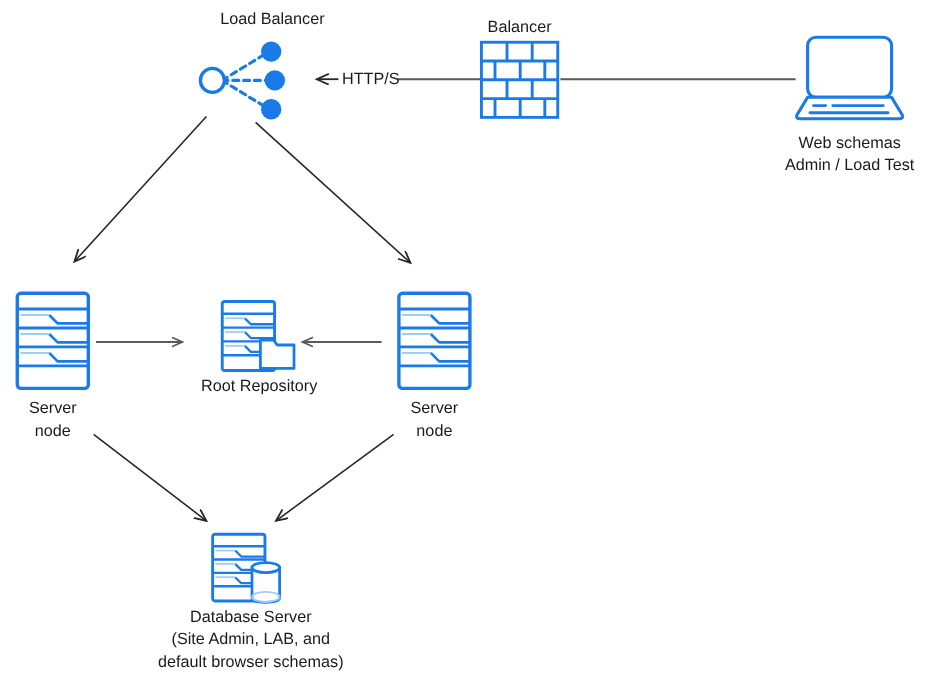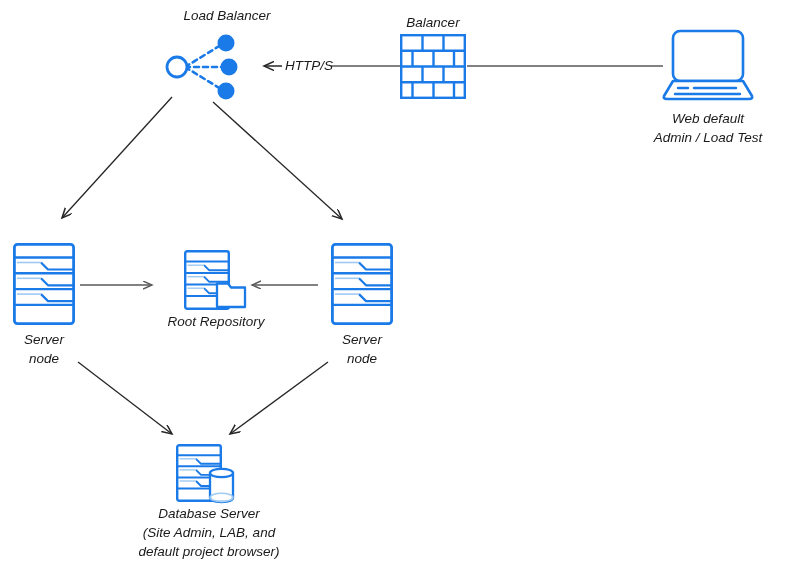--- a/index.html
+++ b/index.html
@@ -1,18 +1,18 @@
 <!DOCTYPE html>
 <html><head>
 <meta charset="utf-8">
 <style>
   html,body{margin:0;padding:0;background:#ffffff;}
   body{width:791px;height:564px;position:relative;overflow:hidden;
        font-family:"Liberation Sans","DejaVu Sans",sans-serif;color:#1a1a1a;}
-  .diagram{position:absolute;inset:0;font-style:italic;}
+  .diagram{position:absolute;inset:0;}
   .lbl{position:absolute;font-size:13.5px;line-height:19px;color:#1a1a1a;
        text-align:center;white-space:pre-line;}
   .node{position:absolute;}
   svg{display:block;overflow:visible;}
   .edge-layer{position:absolute;left:0;top:0;width:791px;height:564px;pointer-events:none;}
 </style>
 </head>
 <body>
 
 <div class="diagram">
@@ -86,21 +86,21 @@
 
   <div class="node" style="left:662px;top:29px;">
     <svg width="92" height="72" viewBox="0 0 92 72">
       <rect x="11" y="2" width="70" height="50" rx="7" ry="7" fill="#ffffff" stroke="#1a7ae8" stroke-width="2.6"></rect>
       <path d="M11 52 L2 67 Q1 70 5 70 L87 70 Q91 70 90 67 L81 52 Z" fill="#ffffff" stroke="#1a7ae8" stroke-width="2.6" stroke-linejoin="round"></path>
       <line x1="16" y1="59" x2="26" y2="59" stroke="#1a7ae8" stroke-width="2.4" stroke-linecap="round"></line>
       <line x1="32" y1="59" x2="74" y2="59" stroke="#1a7ae8" stroke-width="2.4" stroke-linecap="round"></line>
       <line x1="13" y1="65" x2="78" y2="65" stroke="#1a7ae8" stroke-width="2.4" stroke-linecap="round"></line>
     </svg>
   </div>
-  <div class="lbl" style="left:628px;top:109px;width:160px;">Web default
+  <div class="lbl" style="left:628px;top:109px;width:160px;">Web schemas
 Admin / Load Test</div>
 
   <div class="node" style="left:13px;top:243px;">
     <svg width="62" height="82" viewBox="0 0 62 82">
       <rect x="1.4" y="1.4" width="59.2" height="79.2" rx="3" ry="3" fill="#ffffff" stroke="#1a7ae8" stroke-width="2.8"></rect>
       <g stroke="#1a7ae8" stroke-width="2.4" fill="none">
         <line x1="1.4" y1="14.5" x2="60.6" y2="14.5"></line>
         <line x1="1.4" y1="30.3" x2="60.6" y2="30.3"></line>
         <line x1="1.4" y1="46.1" x2="60.6" y2="46.1"></line>
         <line x1="1.4" y1="61.9" x2="60.6" y2="61.9"></line>
@@ -189,15 +189,15 @@
       </g>
       <g>
         <path d="M34 29 L34 54 Q34 58 45.5 58 Q57 58 57 54 L57 29 Z" fill="#ffffff" stroke="#1a7ae8" stroke-width="2.3"></path>
         <ellipse cx="45.5" cy="29" rx="11.5" ry="4.2" fill="#ffffff" stroke="#1a7ae8" stroke-width="2.3"></ellipse>
         <ellipse cx="45.5" cy="53.4" rx="11.5" ry="4.2" fill="none" stroke="#9fcaf2" stroke-width="1.6"></ellipse>
       </g>
     </svg>
   </div>
   <div class="lbl" style="left:92px;top:504px;width:234px;">Database Server
 (Site Admin, LAB, and
-default project browser)</div>
+default browser schemas)</div>
 
 </div>
 
 </body></html>

